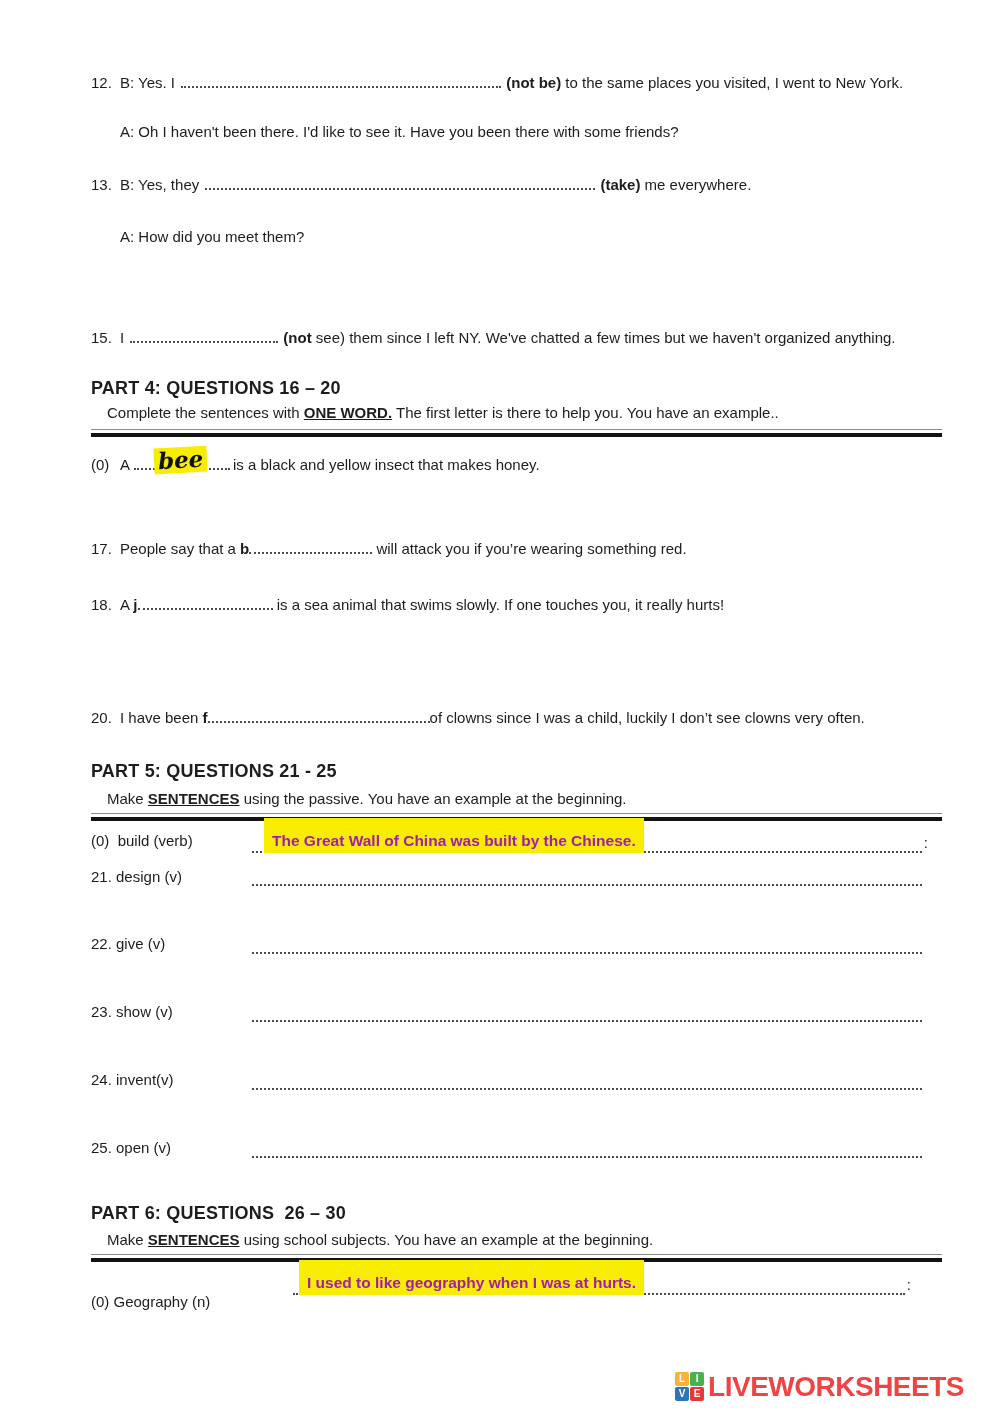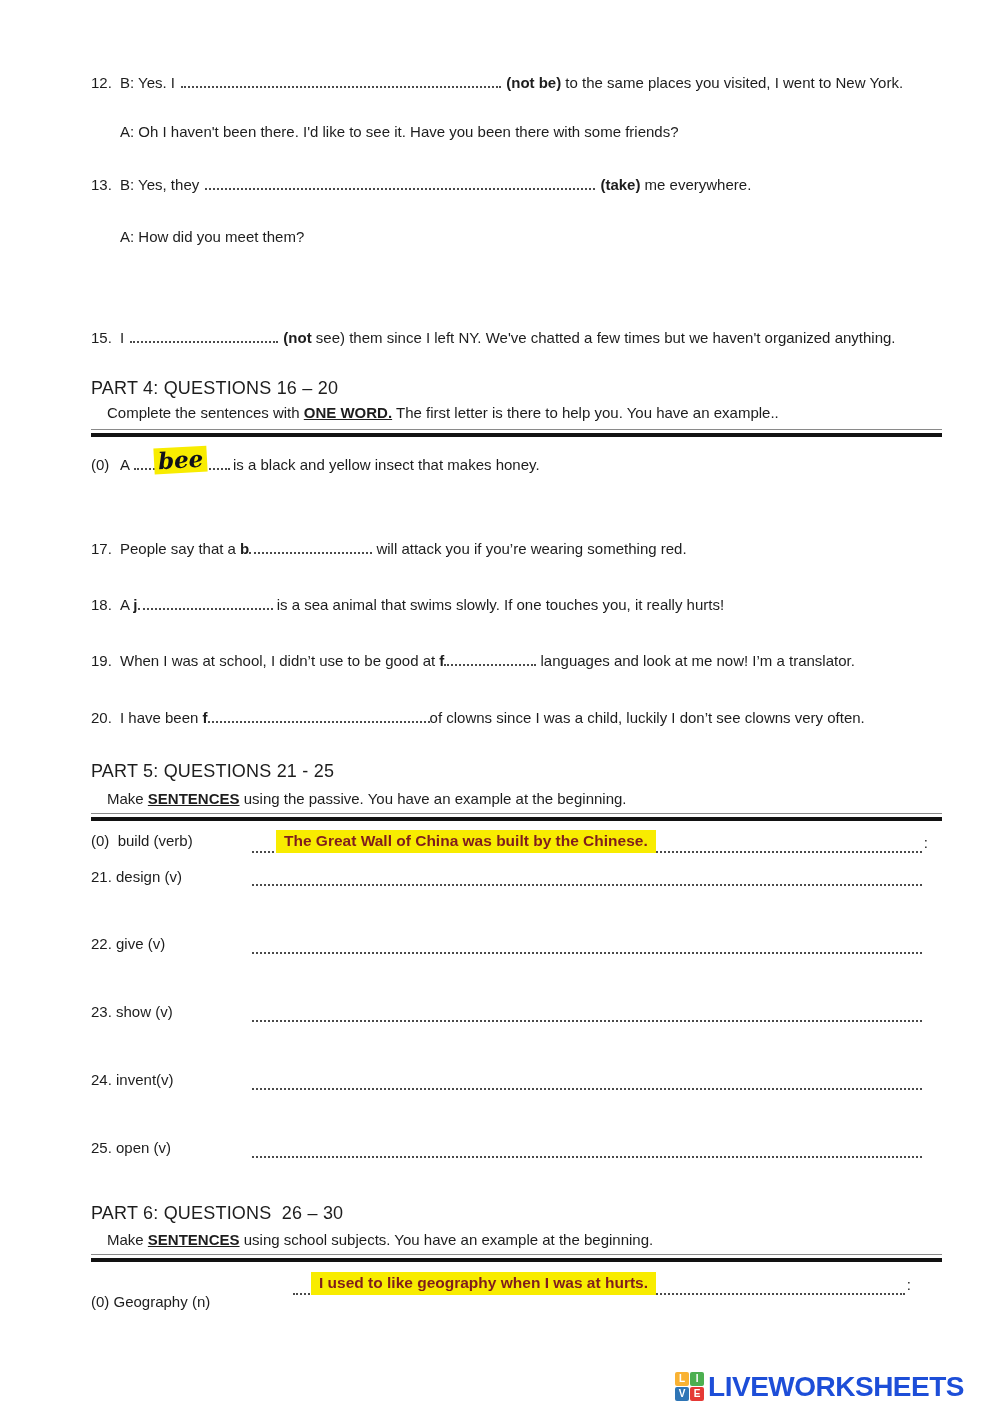--- a/index.html
+++ b/index.html
@@ -3,31 +3,31 @@
 <meta charset="utf-8">
 <style>
   html,body{margin:0;padding:0;background:#e8e8e8;}
   .page{position:relative;width:1000px;height:1413px;background:#ffffff;margin:0 auto;
         font-family:"Liberation Sans",sans-serif;font-size:15px;color:#1d1d1d;overflow:hidden;}
   .row{position:absolute;left:91px;white-space:nowrap;line-height:1.3;}
   .num{display:inline-block;width:29px;}
   .b{font-weight:bold;}
   .bu{font-weight:bold;text-decoration:underline;}
   .blank{display:inline-block;height:13px;border-bottom:2px dotted #4a4a4a;vertical-align:baseline;}
-  .part-title{position:absolute;left:91px;font-weight:normal;font-size:18px;letter-spacing:.2px;white-space:nowrap;}
+  .part-title{position:absolute;left:91px;font-weight:bold;font-size:18px;letter-spacing:.2px;white-space:nowrap;}
   .instr{position:absolute;left:107px;white-space:nowrap;}
   .rule{position:absolute;left:91px;width:851px;height:3px;border-top:1px solid #8a8a8a;border-bottom:4px solid #121212;}
   .bee-blank{display:inline-block;position:relative;width:96px;height:14px;border-bottom:2px dotted #4a4a4a;
              vertical-align:baseline;margin:0 3px 0 4px;}
   .bee{position:absolute;left:20px;bottom:-5px;font-family:"DejaVu Serif",serif;font-style:italic;font-weight:bold;
        font-size:23px;line-height:1;padding:1px 4px 2px;transform:rotate(-3deg);color:#10101a;}
   .label{position:absolute;left:91px;white-space:nowrap;}
   .ansline{position:absolute;height:22px;border-bottom:2px dotted #4a4a4a;}
-  .hl{position:absolute;left:12px;bottom:-2px;padding:2px 8px 3px;white-space:nowrap;font-weight:600;
-      font-size:15.5px;color:#7f1d1d;margin-left:12px;}
+  .hl{position:absolute;left:12px;bottom:-2px;padding:14px 8px 3px;white-space:nowrap;font-weight:600;
+      font-size:15.5px;color:#a21caf;}
   .line-end{position:absolute;right:-6px;bottom:0;}
   .logo{position:absolute;top:1372px;right:36px;display:flex;align-items:center;gap:4px;cursor:pointer;}
   .logo-grid{display:grid;grid-template-columns:14px 14px;grid-template-rows:14px 14px;gap:1px;}
   .logo-cell{display:flex;align-items:center;justify-content:center;color:#fff;font-weight:bold;
              font-size:10px;border-radius:2px;line-height:1;}
   .logo-text{font-weight:bold;font-size:28px;letter-spacing:-.5px;line-height:1;}
 </style>
 </head>
 <body>
 
@@ -48,21 +48,20 @@
   <div class="instr" style="top:404px"><span>Complete the sentences with </span><span class="bu">ONE WORD.</span><span> The first letter is there to help you. You have an example..</span></div>
   <div class="rule" style="top:429px"></div>
 
   <div class="row" style="top:454px"><span class="num">(0)</span><span>A</span><span class="bee-blank"><span class="bee hl-bg" style="background: rgb(248, 236, 0);">bee</span></span><span>is a black and yellow insect that makes honey.</span></div>
 
 
   <div class="row" style="top:539px"><span class="num">17.</span><span>People say that a </span><span class="b">b</span><span class="blank" style="width:123px"></span><span> will attack you if you’re wearing something red.</span></div>
 
   <div class="row" style="top:595px"><span class="num">18.</span><span>A </span><span class="b">j</span><span class="blank" style="width:135px"></span><span> is a sea animal that swims slowly. If one touches you, it really hurts!</span></div>
 
-  <div class="row" style="top:651px"><span class="num">19.</span><span>When I was at school, I didn’t use to be good at </span><span class="b">f</span><span class="blank" style="width:92px"></span><span> languages and look at me now! I’m a translator.</span></div>
 
   <div class="row" style="top:708px"><span class="num">20.</span><span>I have been </span><span class="b">f</span><span class="blank" style="width:222px"></span><span>of clowns since I was a child, luckily I don’t see clowns very often.</span></div>
 
   <div class="part-title" style="top:761px">PART 5: QUESTIONS 21 - 25</div>
   <div class="instr" style="top:790px"><span>Make </span><span class="bu">SENTENCES</span><span> using the passive. You have an example at the beginning.</span></div>
   <div class="rule" style="top:813px"></div>
 
   <div class="label" style="top:832px">(0)&nbsp; build (verb)</div>
   <div class="ansline" style="top:829px;left:252px;width:670px">
       <span class="hl hl-bg" style="background: rgb(248, 236, 0);">The Great Wall of China was built by the Chinese.</span>
@@ -94,16 +93,16 @@
       <span class="line-end">:</span>
     </div>
 
   <div class="logo">
     <div class="logo-grid">
         <span class="logo-cell" style="background: rgb(249, 178, 51);">L</span>
         <span class="logo-cell" style="background: rgb(76, 175, 80);">I</span>
         <span class="logo-cell" style="background: rgb(46, 117, 182);">V</span>
         <span class="logo-cell" style="background: rgb(229, 57, 53);">E</span>
       </div>
-    <span class="logo-text" style="color: #1d4ed8;">LIVEWORKSHEETS</span>
+    <span class="logo-text" style="color: #ef4444;">LIVEWORKSHEETS</span>
   </div>
 
 </div>
 
 </body></html>

